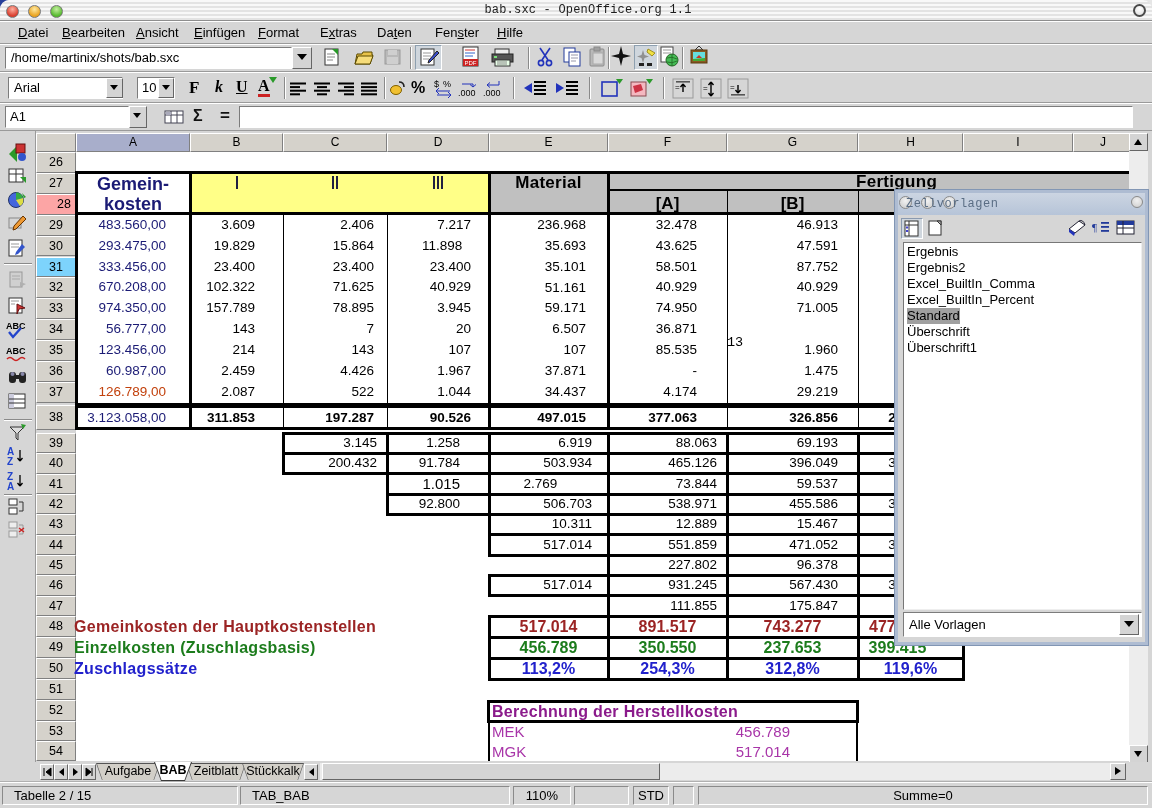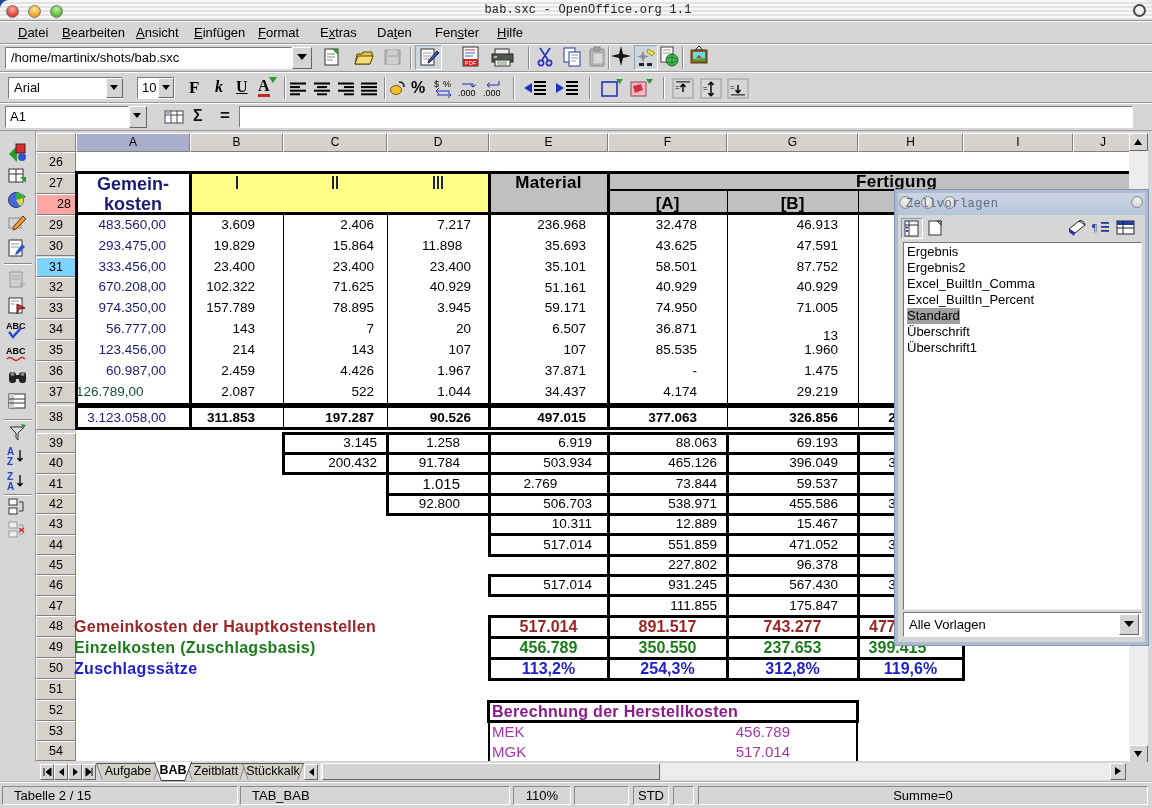--- a/index.html
+++ b/index.html
@@ -347,21 +347,21 @@
 <div style="left:487.5px;top:723px;width:2px;height:38px;background:#000;"></div>
 <div style="left:856px;top:723px;width:2px;height:38px;background:#000;"></div>
 <div style="left:76px;top:214.7px;width:90px;height:20.900000000000006px;line-height:20.900000000000006px;text-align:right;font-size:13.5px;font-weight:normal;color:#1b1b75;">483.560,00</div>
 <div style="left:76px;top:235.6px;width:90px;height:20.900000000000006px;line-height:20.900000000000006px;text-align:right;font-size:13.5px;font-weight:normal;color:#1b1b75;">293.475,00</div>
 <div style="left:76px;top:256.5px;width:90px;height:20.899999999999977px;line-height:20.899999999999977px;text-align:right;font-size:13.5px;font-weight:normal;color:#1b1b75;">333.456,00</div>
 <div style="left:76px;top:277.4px;width:90px;height:20.900000000000034px;line-height:20.900000000000034px;text-align:right;font-size:13.5px;font-weight:normal;color:#1b1b75;">670.208,00</div>
 <div style="left:76px;top:298.3px;width:90px;height:20.899999999999977px;line-height:20.899999999999977px;text-align:right;font-size:13.5px;font-weight:normal;color:#1b1b75;">974.350,00</div>
 <div style="left:76px;top:319.2px;width:90px;height:20.900000000000034px;line-height:20.900000000000034px;text-align:right;font-size:13.5px;font-weight:normal;color:#1b1b75;">56.777,00</div>
 <div style="left:76px;top:340.1px;width:90px;height:20.899999999999977px;line-height:20.899999999999977px;text-align:right;font-size:13.5px;font-weight:normal;color:#1b1b75;">123.456,00</div>
 <div style="left:76px;top:361.0px;width:90px;height:20.899999999999977px;line-height:20.899999999999977px;text-align:right;font-size:13.5px;font-weight:normal;color:#1b1b75;">60.987,00</div>
-<div style="left:76px;top:381.9px;width:90px;height:20.900000000000034px;line-height:20.900000000000034px;text-align:left;font-size:13.5px;font-weight:normal;color:#14532d;">126.789,00</div>
+<div style="left:76px;top:381.9px;width:90px;height:20.900000000000034px;line-height:20.900000000000034px;text-align:right;font-size:13.5px;font-weight:normal;color:#c2410c;">126.789,00</div>
 <div style="left:76px;top:405px;width:90px;height:25px;line-height:25px;text-align:right;font-size:13.5px;font-weight:normal;color:#1b1b75;">3.123.058,00</div>
 <div style="left:190px;top:214.7px;width:65px;height:20.900000000000006px;line-height:20.900000000000006px;text-align:right;font-size:13.5px;font-weight:normal;color:#000;">3.609</div>
 <div style="left:190px;top:235.6px;width:65px;height:20.900000000000006px;line-height:20.900000000000006px;text-align:right;font-size:13.5px;font-weight:normal;color:#000;">19.829</div>
 <div style="left:190px;top:256.5px;width:65px;height:20.899999999999977px;line-height:20.899999999999977px;text-align:right;font-size:13.5px;font-weight:normal;color:#000;">23.400</div>
 <div style="left:190px;top:277.4px;width:65px;height:20.900000000000034px;line-height:20.900000000000034px;text-align:right;font-size:13.5px;font-weight:normal;color:#000;">102.322</div>
 <div style="left:190px;top:298.3px;width:65px;height:20.899999999999977px;line-height:20.899999999999977px;text-align:right;font-size:13.5px;font-weight:normal;color:#000;">157.789</div>
 <div style="left:190px;top:319.2px;width:65px;height:20.900000000000034px;line-height:20.900000000000034px;text-align:right;font-size:13.5px;font-weight:normal;color:#000;">143</div>
 <div style="left:190px;top:340.1px;width:65px;height:20.899999999999977px;line-height:20.899999999999977px;text-align:right;font-size:13.5px;font-weight:normal;color:#000;">214</div>
 <div style="left:190px;top:361.0px;width:65px;height:20.899999999999977px;line-height:20.899999999999977px;text-align:right;font-size:13.5px;font-weight:normal;color:#000;">2.459</div>
 <div style="left:190px;top:381.9px;width:65px;height:20.900000000000034px;line-height:20.900000000000034px;text-align:right;font-size:13.5px;font-weight:normal;color:#000;">2.087</div>
@@ -404,21 +404,21 @@
 <div style="left:608px;top:319.2px;width:89px;height:20.900000000000034px;line-height:20.900000000000034px;text-align:right;font-size:13.5px;font-weight:normal;color:#000;">36.871</div>
 <div style="left:608px;top:340.1px;width:89px;height:20.899999999999977px;line-height:20.899999999999977px;text-align:right;font-size:13.5px;font-weight:normal;color:#000;">85.535</div>
 <div style="left:608px;top:361.0px;width:89px;height:20.899999999999977px;line-height:20.899999999999977px;text-align:right;font-size:13.5px;font-weight:normal;color:#000;">-</div>
 <div style="left:608px;top:381.9px;width:89px;height:20.900000000000034px;line-height:20.900000000000034px;text-align:right;font-size:13.5px;font-weight:normal;color:#000;">4.174</div>
 <div style="left:608px;top:405px;width:89px;height:25px;line-height:25px;text-align:right;font-size:13.5px;font-weight:bold;color:#000;">377.063</div>
 <div style="left:727px;top:214.7px;width:111px;height:20.900000000000006px;line-height:20.900000000000006px;text-align:right;font-size:13.5px;font-weight:normal;color:#000;">46.913</div>
 <div style="left:727px;top:235.6px;width:111px;height:20.900000000000006px;line-height:20.900000000000006px;text-align:right;font-size:13.5px;font-weight:normal;color:#000;">47.591</div>
 <div style="left:727px;top:256.5px;width:111px;height:20.899999999999977px;line-height:20.899999999999977px;text-align:right;font-size:13.5px;font-weight:normal;color:#000;">87.752</div>
 <div style="left:727px;top:277.4px;width:111px;height:20.900000000000034px;line-height:20.900000000000034px;text-align:right;font-size:13.5px;font-weight:normal;color:#000;">40.929</div>
 <div style="left:727px;top:298.3px;width:111px;height:20.899999999999977px;line-height:20.899999999999977px;text-align:right;font-size:13.5px;font-weight:normal;color:#000;">71.005</div>
-<div style="left:727px;top:326px;width:111px;height:20.900000000000034px;line-height:20.900000000000034px;text-align:right;font-size:13.5px;font-weight:normal;color:#000;">13</div>
+<div style="left:727px;top:333px;width:111px;height:20.900000000000034px;line-height:20.900000000000034px;text-align:left;font-size:13.5px;font-weight:normal;color:#000;font-family:Liberation Mono, monospace;">13</div>
 <div style="left:727px;top:340.1px;width:111px;height:20.899999999999977px;line-height:20.899999999999977px;text-align:right;font-size:13.5px;font-weight:normal;color:#000;">1.960</div>
 <div style="left:727px;top:361.0px;width:111px;height:20.899999999999977px;line-height:20.899999999999977px;text-align:right;font-size:13.5px;font-weight:normal;color:#000;">1.475</div>
 <div style="left:727px;top:381.9px;width:111px;height:20.900000000000034px;line-height:20.900000000000034px;text-align:right;font-size:13.5px;font-weight:normal;color:#000;">29.219</div>
 <div style="left:727px;top:405px;width:111px;height:25px;line-height:25px;text-align:right;font-size:13.5px;font-weight:bold;color:#000;">326.856</div>
 <div style="left:858px;top:405px;width:79px;height:25px;line-height:25px;text-align:right;font-size:13.5px;font-weight:bold;color:#000;">246.842</div>
 <div style="left:283px;top:433.0px;width:94px;height:20.30000000000001px;line-height:20.30000000000001px;text-align:right;font-size:13.5px;font-weight:normal;color:#000;">3.145</div>
 <div style="left:387px;top:433.0px;width:73px;height:20.30000000000001px;line-height:20.30000000000001px;text-align:right;font-size:13.5px;font-weight:normal;color:#000;">1.258</div>
 <div style="left:489px;top:433.0px;width:103px;height:20.30000000000001px;line-height:20.30000000000001px;text-align:right;font-size:13.5px;font-weight:normal;color:#000;">6.919</div>
 <div style="left:608px;top:433.0px;width:109px;height:20.30000000000001px;line-height:20.30000000000001px;text-align:right;font-size:13.5px;font-weight:normal;color:#000;">88.063</div>
 <div style="left:727px;top:433.0px;width:111px;height:20.30000000000001px;line-height:20.30000000000001px;text-align:right;font-size:13.5px;font-weight:normal;color:#000;">69.193</div>

